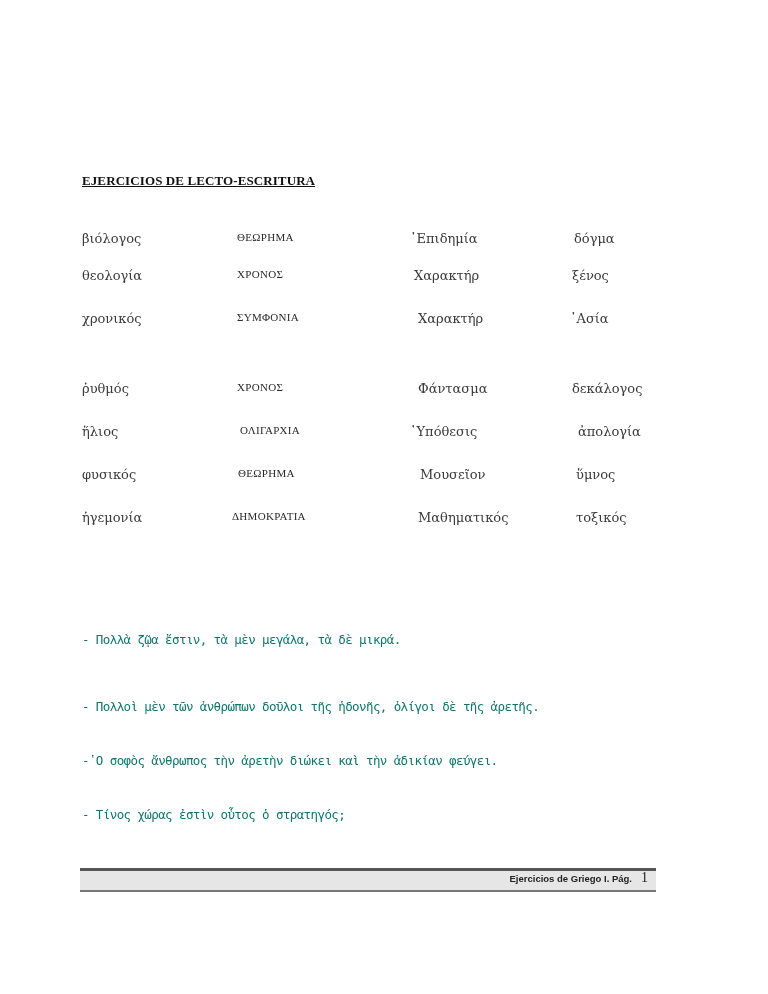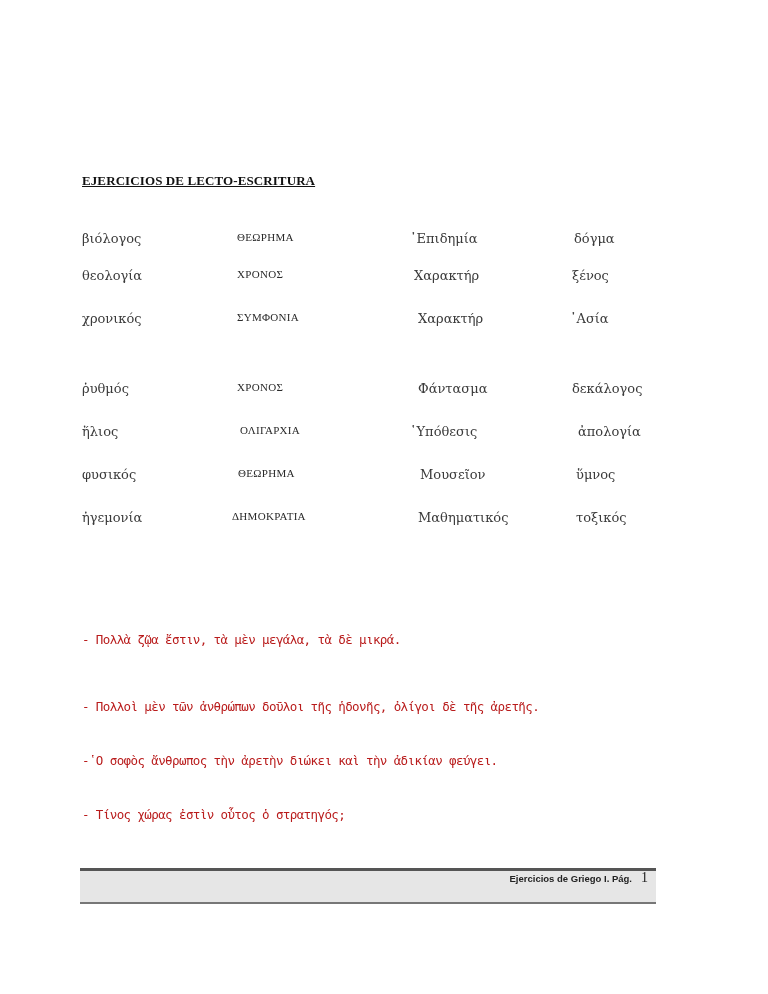--- a/index.html
+++ b/index.html
@@ -50,30 +50,30 @@
       font-family: Liberation Serif, serif;
       font-size: 11px;
       color: #2a2a2a;
       letter-spacing: 0.3px;
     }
     .sentence {
       position: absolute;
       left: 82px;
       font-family: "DejaVu Sans Mono", monospace;
       font-size: 12.5px;
-      color: #b91c1c;
+      color: #0f766e;
       white-space: nowrap;
       letter-spacing: -0.6px;
     }
     .footer-band {
       position: absolute;
       left: 80px;
       top: 868px;
       width: 576px;
-      height: 36px;
+      height: 24px;
       background: #e6e6e6;
       border-top: 3px solid #555;
       border-bottom: 2px solid #777;
       box-sizing: border-box;
     }
     .footer-text {
       position: absolute;
       right: 24px;
       top: 2px;
       font-family: "Liberation Sans", sans-serif;

